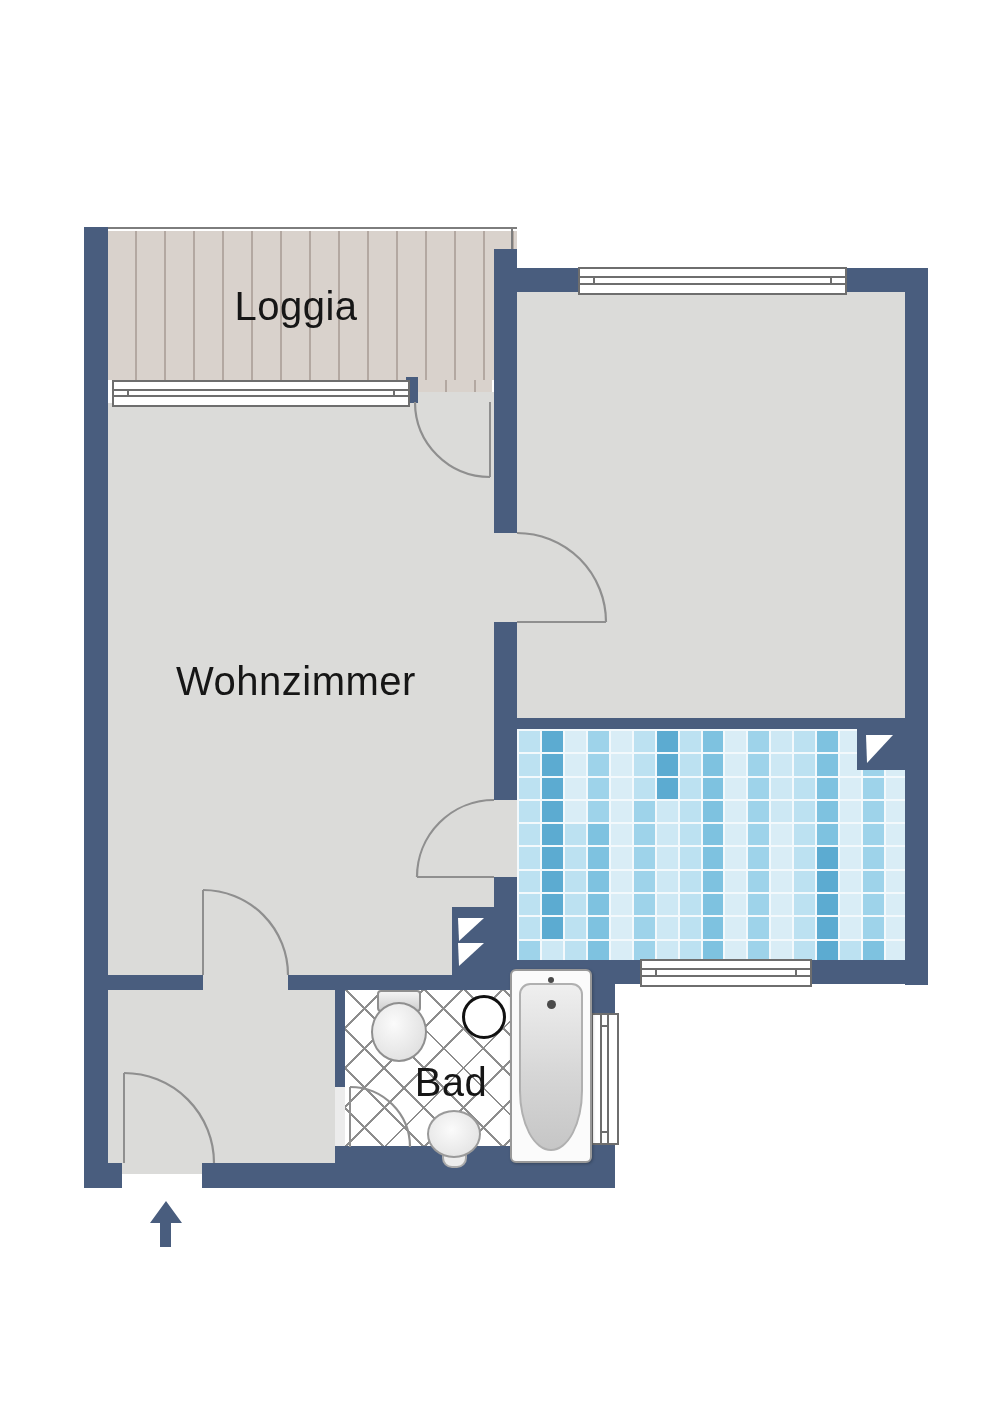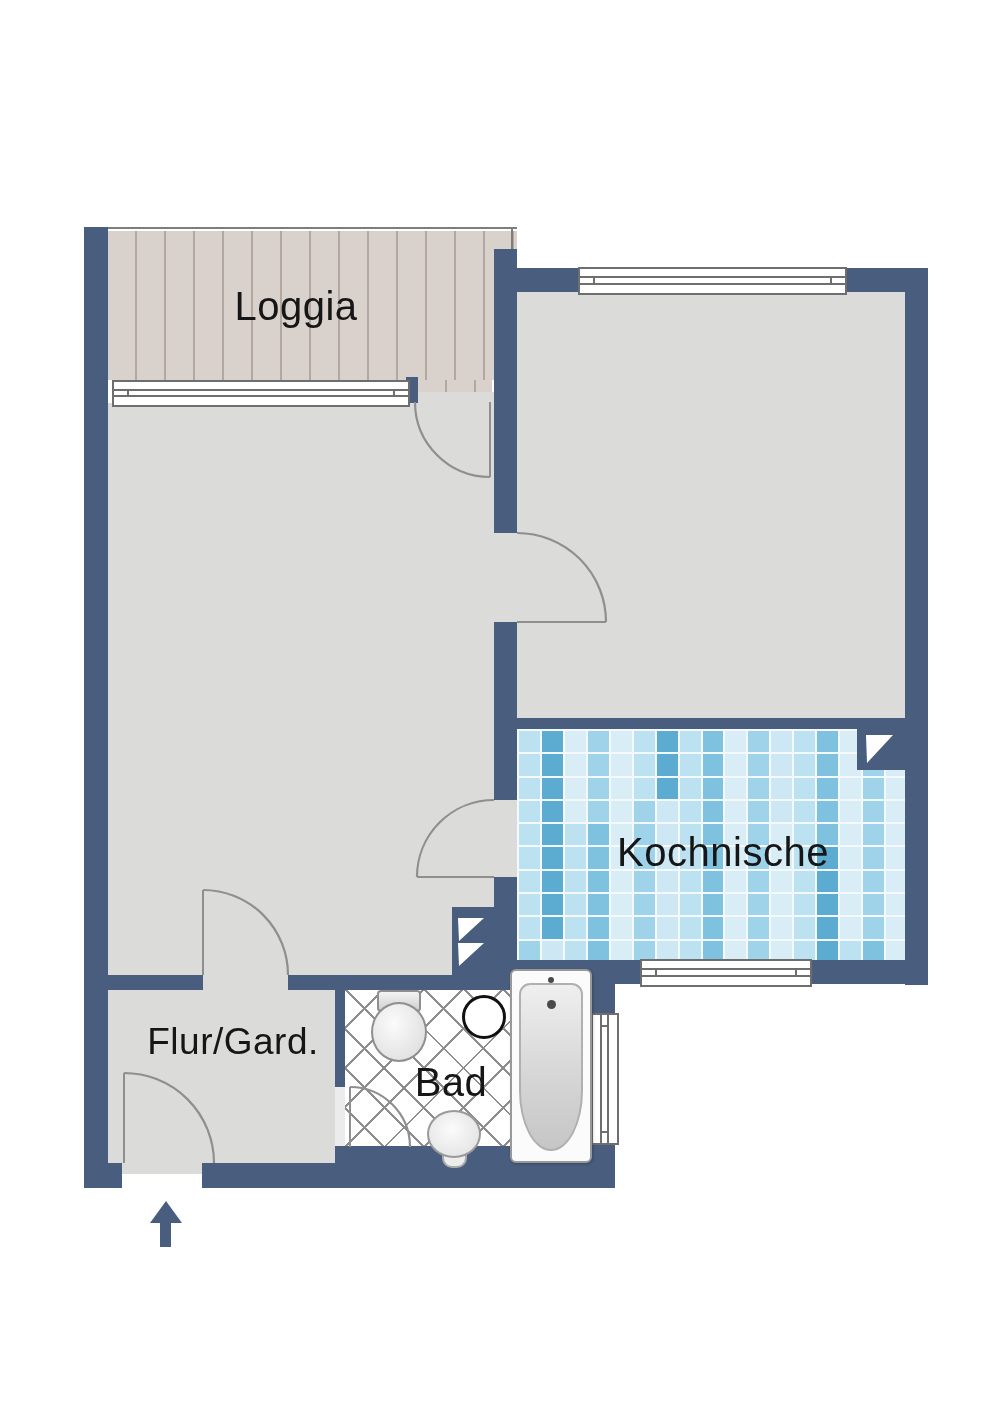--- a/index.html
+++ b/index.html
@@ -314,17 +314,16 @@
   <div class="fix circle-fix" style="left:462px;top:995px;width:44px;height:44px;"></div>
   <div class="fix tub-outer" style="left:510px;top:969px;width:82px;height:194px;">
     <div class="fix tub-inner" style="left:7px;top:12px;width:64px;height:168px;"></div>
     <div class="fix dot" style="left:36px;top:6px;width:6px;height:6px;"></div>
     <div class="fix dot" style="left:35px;top:29px;width:9px;height:9px;"></div>
   </div>
   <div class="fix sink-ped" style="left:442px;top:1150px;width:25px;height:18px;"></div>
   <div class="fix sink-basin" style="left:427px;top:1110px;width:54px;height:48px;"></div>
 
   <div class="lbl" style="left:296px;top:306px;">Loggia</div>
-  <div class="lbl" style="left:723px;top:852px;">Kochnische</div>
-  <div class="lbl small" style="left:233px;top:1041px;">Flur/Gard.</div>
+  <div class="lbl" style="left:296px;top:681px;">Wohnzimmer</div>
   <div class="lbl" style="left:451px;top:1082px;">Bad</div>
 
 </div>
 
 </body></html>

